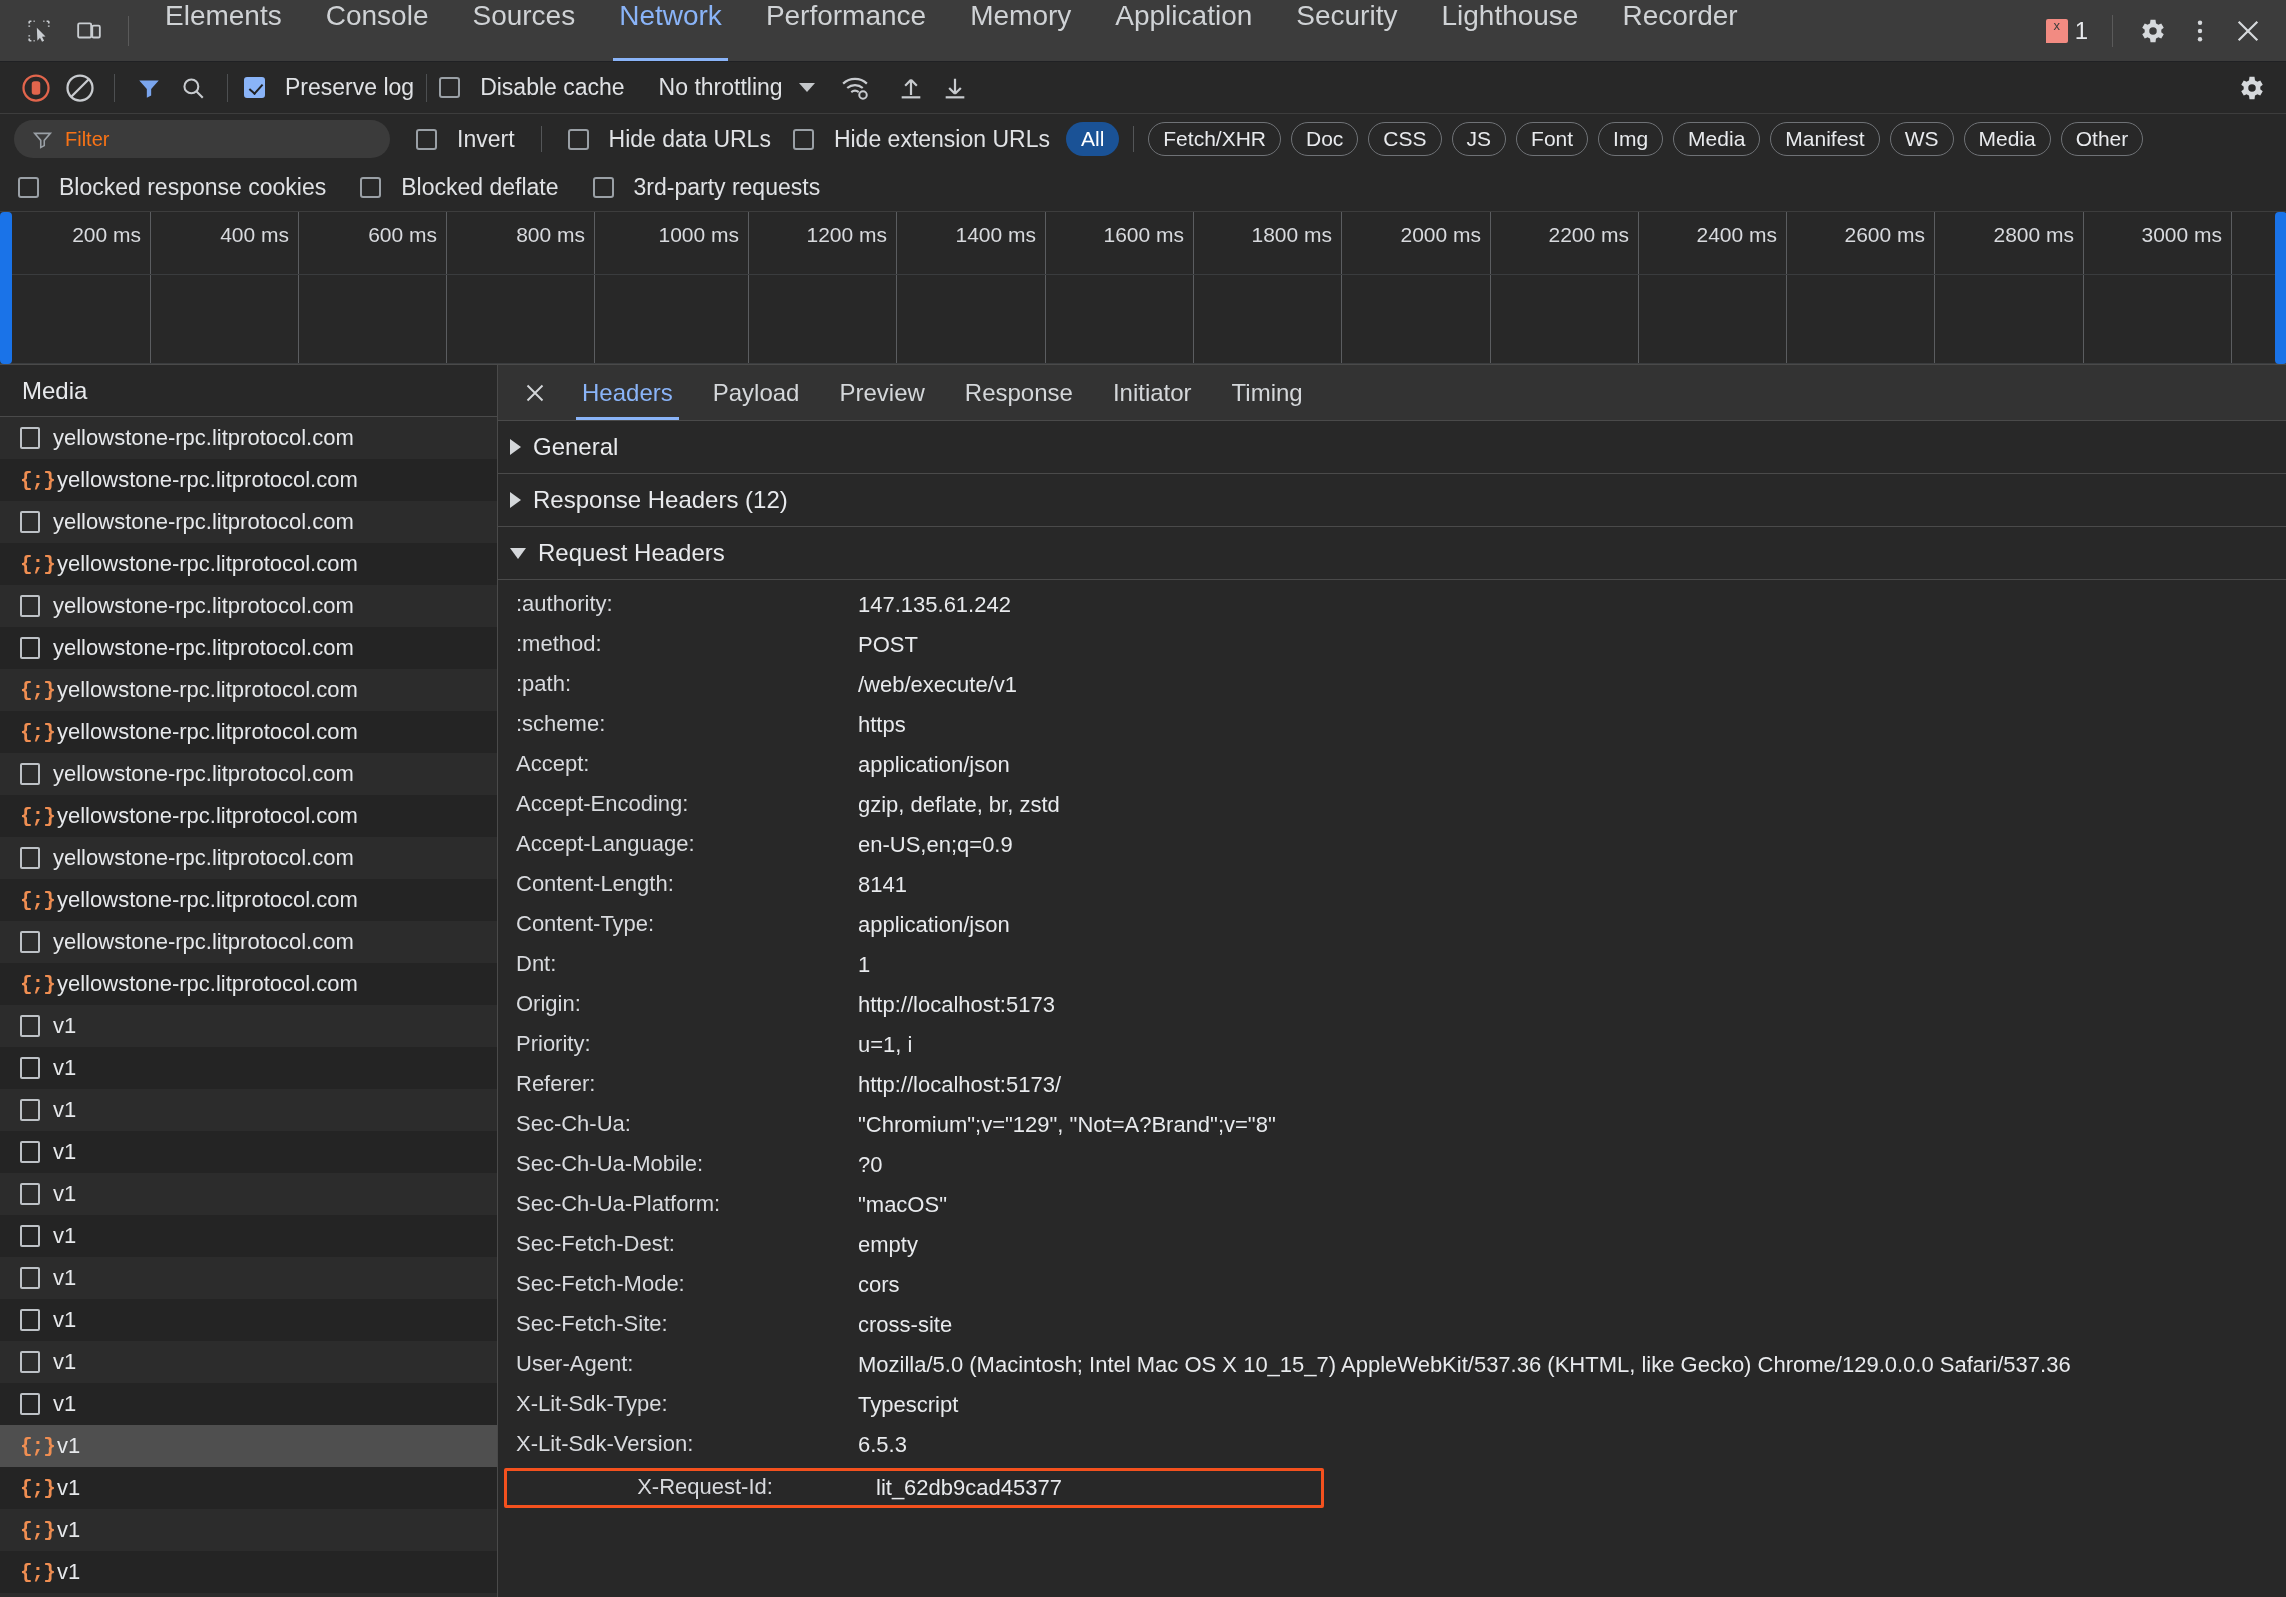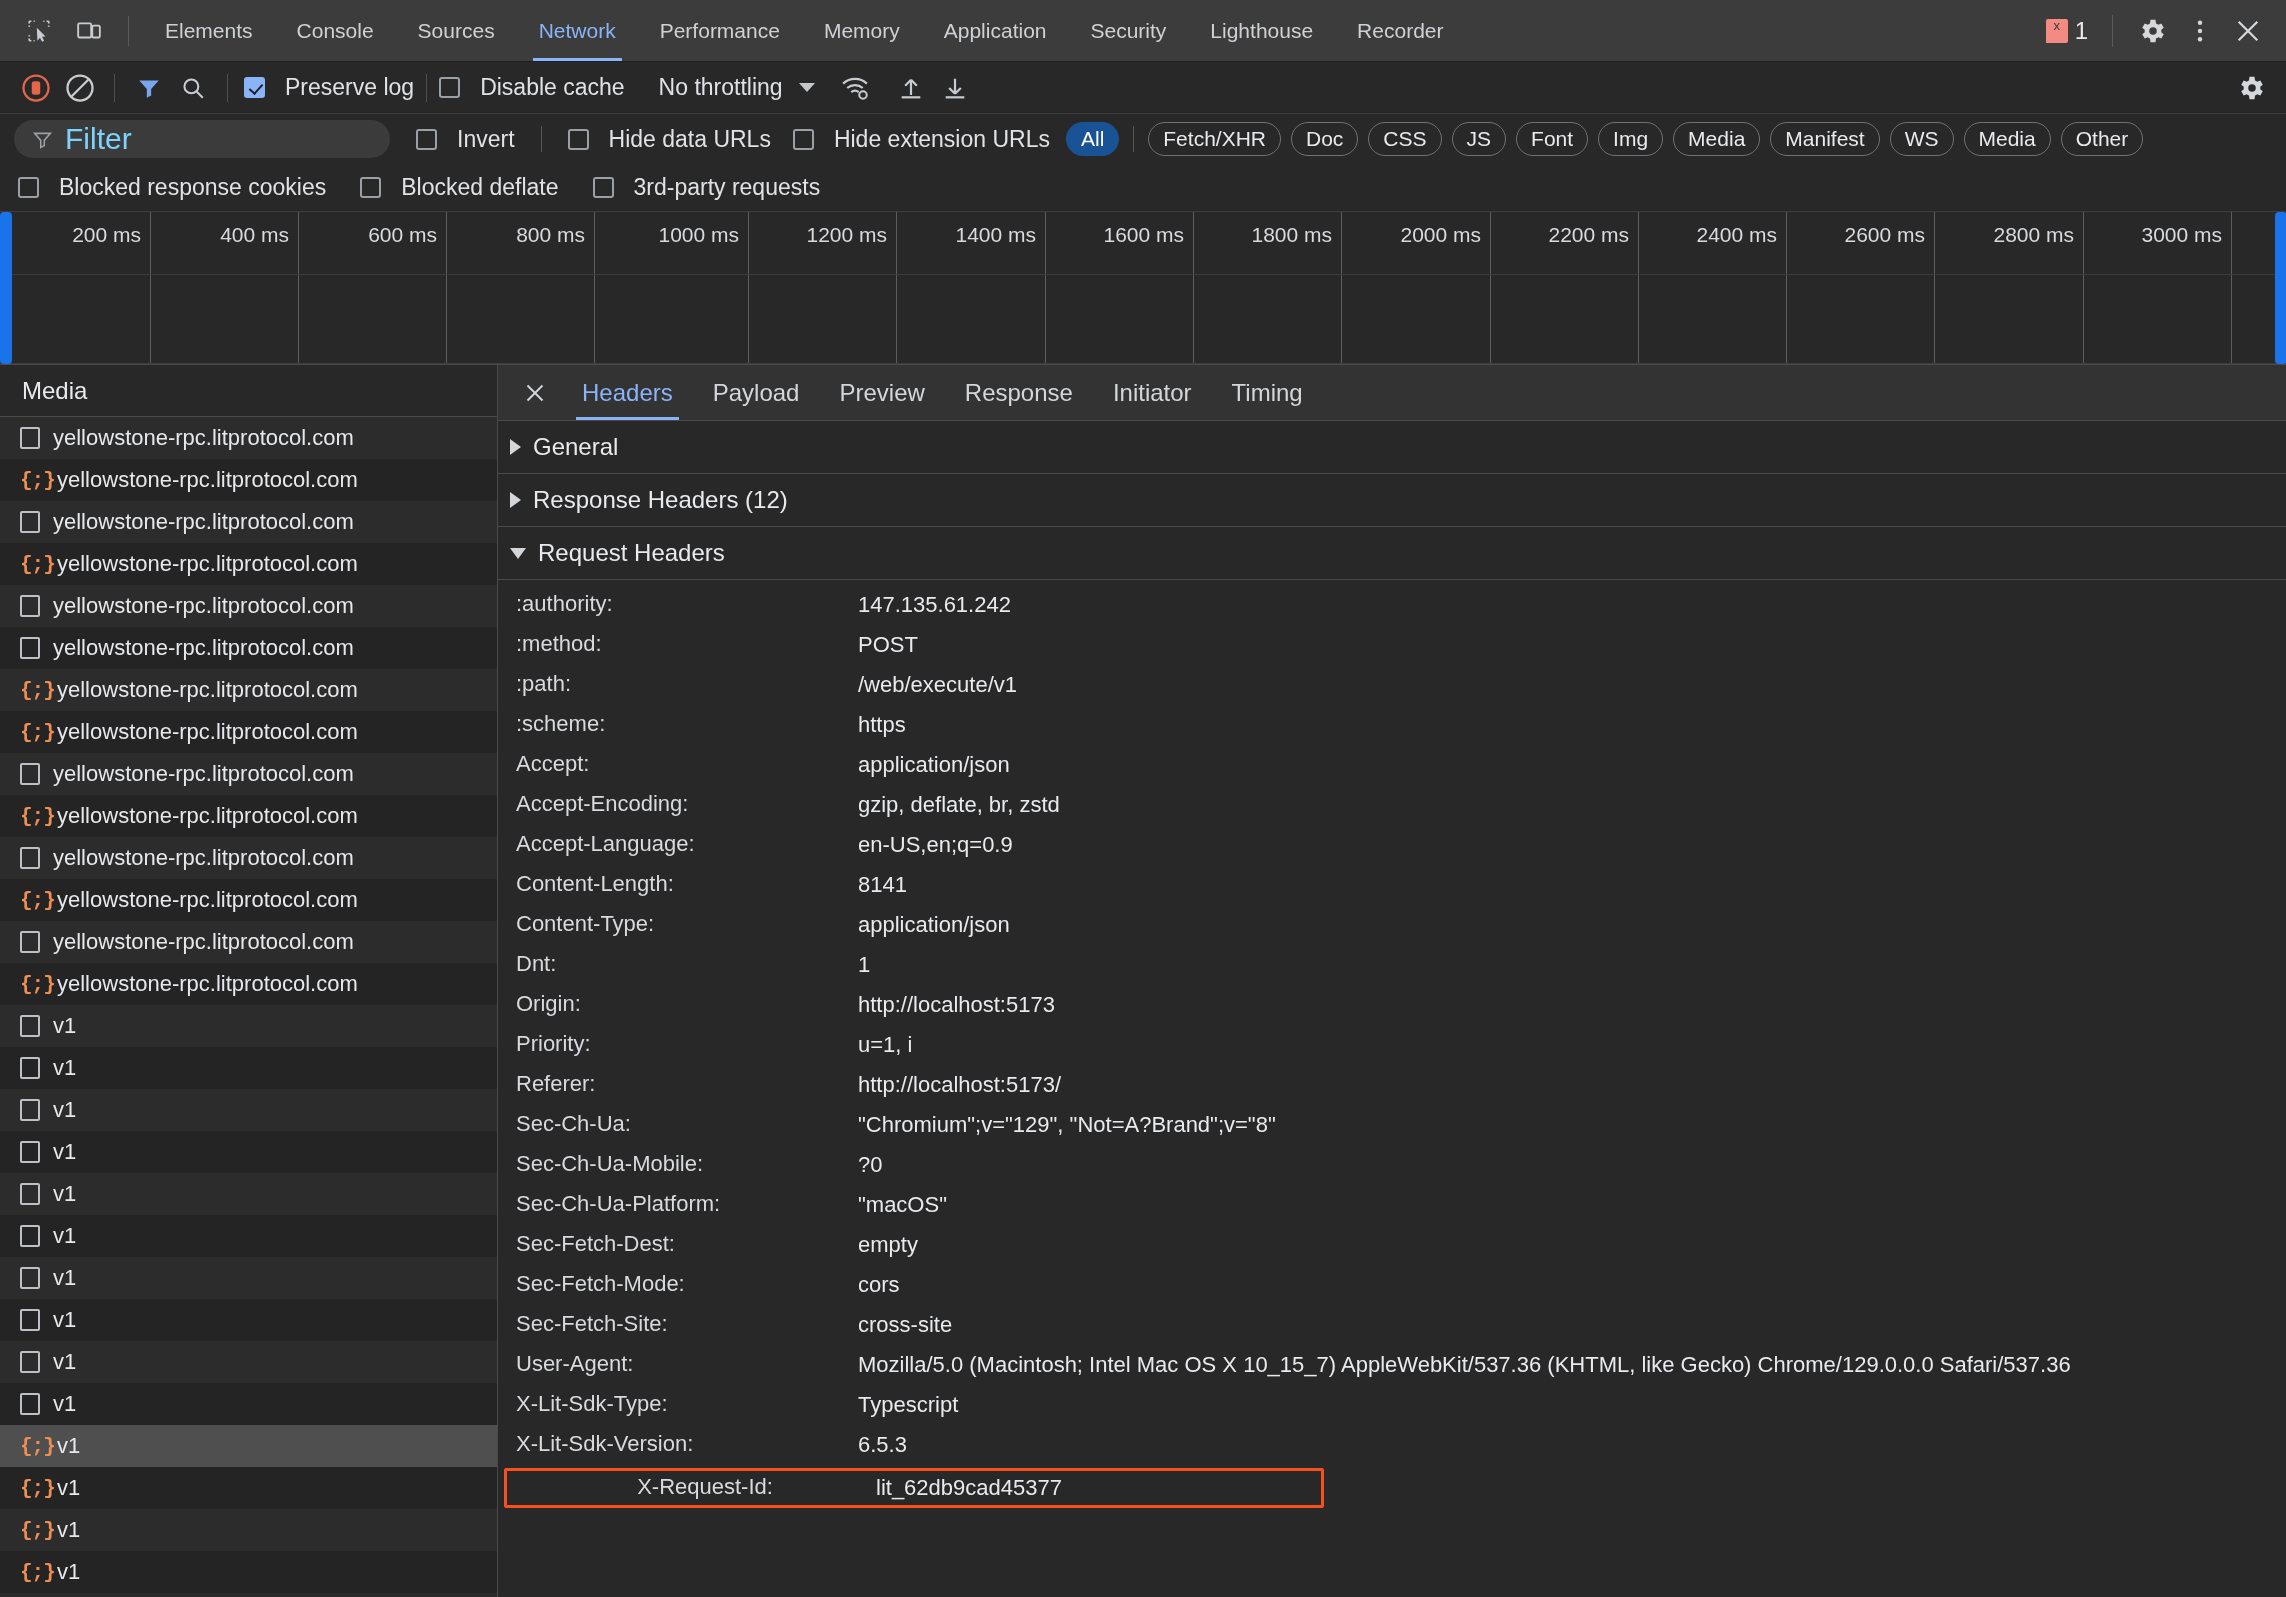--- a/index.html
+++ b/index.html
@@ -25,22 +25,22 @@
   .tb-icon {
     width: 50px; height: 44px;
     display: flex; align-items: center; justify-content: center;
     color: #c9cdd1;
   }
   .tb-icon:first-child { margin-left: 14px; }
   .tb-sep { width: 1px; height: 30px; background: #5a5a5a; margin: 0 14px; }
   .tabs { display: flex; align-items: center; height: 100%; }
   .tab {
     padding: 0 22px; height: 100%;
-    display: flex; align-items: center;
-    font-size: 21px; color: #cfd2d5; white-space: nowrap;
+    display: flex; 
+    font-size: 28px; color: #cfd2d5; white-space: nowrap;
     position: relative;
   }
   .tab.active { color: #8ab4f8; }
   .tab.active::after {
     content:""; position: absolute; left: 16px; right: 16px; bottom: 0;
     height: 3px; background: #8ab4f8;
   }
   .tabbar-right {
     margin-left: auto; display: flex; align-items: center; padding-right: 16px; gap: 2px;
   }
@@ -88,21 +88,21 @@
 
   
   .filterbar {
     height: 50px; min-height:50px; display:flex; align-items:center;
     padding-left: 14px; background:#282828;
   }
   .filter-input {
     width: 376px; height: 38px; border-radius: 19px; background: #3b3b3b;
     display:flex; align-items:center; gap: 12px; padding: 0 18px;
   }
-  .filter-ph { font-size: 30px; color: #7dd3fc; }
+  .filter-ph { font-size: 20px; color: #f97316; }
   .filter-opts { display:flex; align-items:center; gap: 22px; margin-left: 26px; }
   .filter-divider { width:1px; height:26px; background:#545658; margin: 0 4px; }
   .type-chips { display:flex; align-items:center; gap: 10px; margin-left: 16px; }
   .chip {
     height: 34px; padding: 0 14px; border-radius: 17px;
     border: 1px solid #6f7276; color:#e8eaed; font-size: 21px;
     display:flex; align-items:center; white-space: nowrap;
   }
   .chip.active { background: #1a5296; border-color: #1a5296; color:#fff; }
   .chip.noborder { border-color: transparent; }

